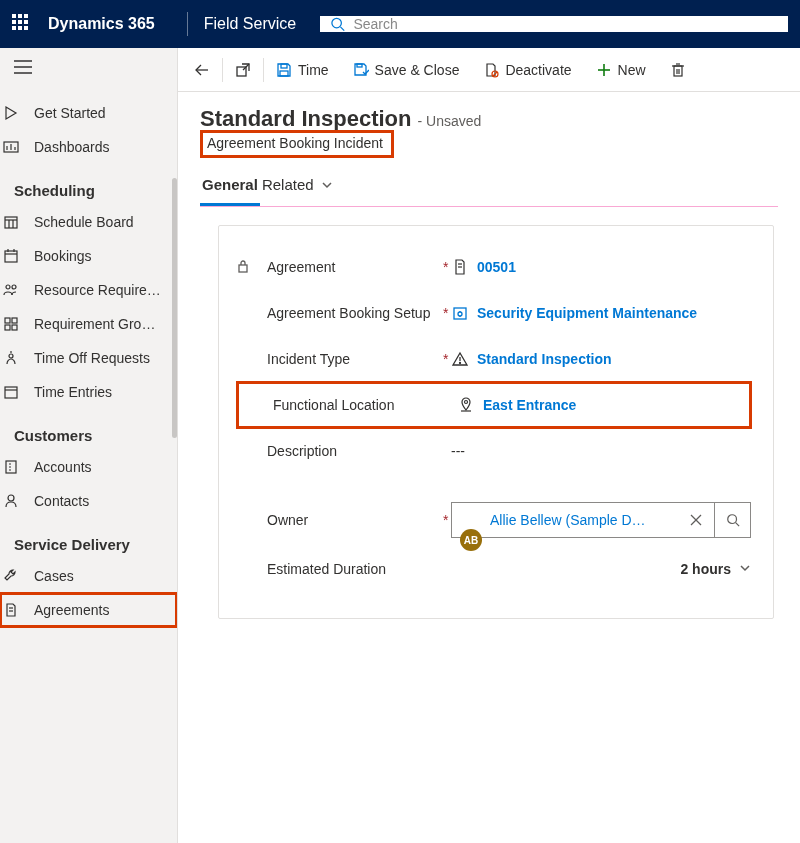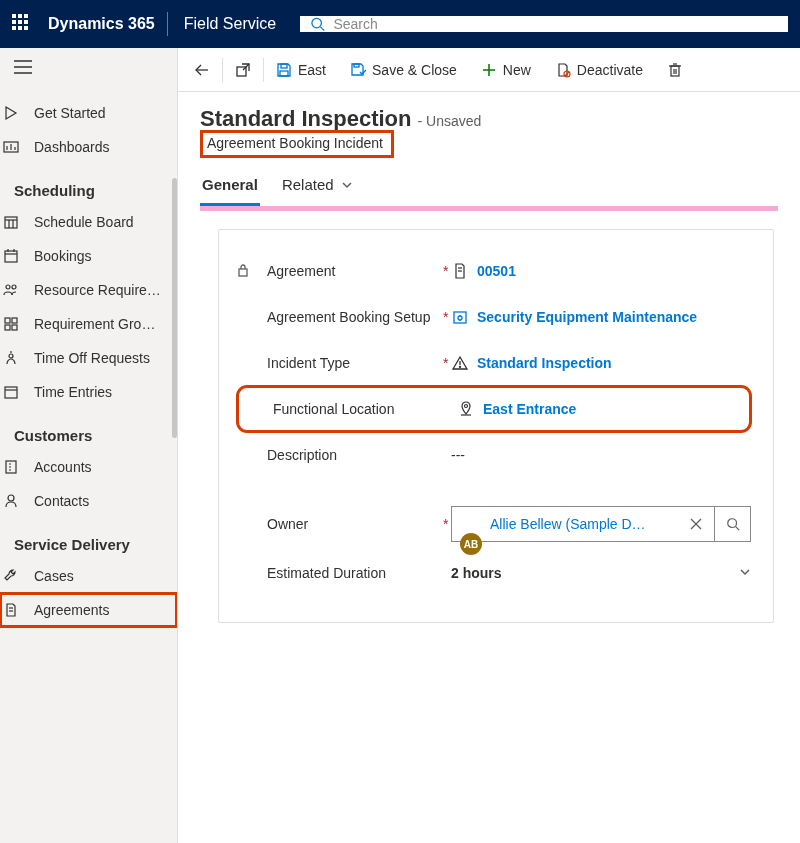--- a/index.html
+++ b/index.html
@@ -2,21 +2,21 @@
 <html><head>
 <meta charset="utf-8">
 <style>
   * { box-sizing: border-box; margin: 0; padding: 0; }
   body { font-family: "Segoe UI", -apple-system, sans-serif; font-size: 14px; color: #323130; width: 800px; height: 843px; overflow: hidden; background: #fff; }
 
   
   .topbar { height: 48px; background: #002050; color: #fff; display: flex; align-items: center; padding: 0 12px; }
   .waffle { width: 20px; height: 20px; display: grid; grid-template-columns: repeat(3,4px); grid-template-rows: repeat(3,4px); gap: 2px; margin-right: 16px; }
   .waffle span { background: #fff; width:4px; height:4px; }
-  .brand { font-size: 16px; font-weight: 600; margin-right: 12px; }
+  .brand { font-size: 16px; font-weight: 600; margin-right: 32px; }
   .divider-v { width:1px; height: 24px; background: rgba(255,255,255,.4); margin-right: 16px; }
   .app-name { font-size: 16px; }
   .searchbox { margin-left: 24px; flex: 1; background:#fff; height: 16px; display:flex; align-items:center; padding:0 10px; color:#666; }
   .searchbox svg { margin-right: 8px; }
   .search-input { border:none; outline:none; width:100%; font-size:14px; color:#323130; }
   .search-input::placeholder { color:#888; }
 
   .body { display:flex; height: calc(843px - 48px); }
 
   
@@ -38,48 +38,48 @@
   .cmd-sep { width:1px; height:24px; background:#e1dfdd; }
   .cmd svg { flex-shrink:0; }
 
   .page { padding: 14px 22px 0 22px; }
   .title-row { display:flex; align-items:baseline; gap:6px; }
   .title { font-size:22px; font-weight:700; }
   .unsaved { color:#605e5c; font-size:14px; }
   .subtitle-wrap { display:inline-block; border:3px solid #d83b01; padding:2px 8px 4px 4px; margin-top:-2px; }
   .subtitle { font-size:14px; color:#323130; }
 
-  .tabs { display:flex; gap:20px; margin-top:12px; border-bottom:5px solid #f9a8d4; }
+  .tabs { display:flex; margin-top:12px; border-bottom:1px solid #f9a8d4; }
   .tab { padding:6px 2px 10px; font-size:15px; cursor:pointer; color:#323130; border-bottom:3px solid transparent; }
   .tab.active { font-weight:600; border-bottom-color:#0078d4; }
   .tab .chev { margin-left:4px; }
 
   .form-card { margin:18px 4px 0 18px; border:1px solid #e1dfdd; border-radius:2px; padding:18px 22px 26px 18px; }
   .form-row { display:flex; align-items:center; min-height:46px; padding:8px 0; }
   .form-label-wrap { width:200px; display:flex; align-items:flex-start; gap:8px; }
   .lock { width:16px; color:#605e5c; visibility:hidden; }
   .form-row.locked .lock { visibility:visible; }
   .form-label { font-size:14px; color:#323130;margin-left:6px; }
   .req { color:#a4262c; margin-left:6px; font-size:14px; width:8px; }
   .form-val { flex:1; display:flex; align-items:center; gap:8px; }
   .link-val { color:#0078d4; font-size:14px; cursor:pointer; font-weight:600; }
   .plain-val { color:#323130; font-size:14px; font-weight:600; }
   .val-icon { width:18px; display:flex; justify-content:center; color:#605e5c; }
   .val-icon.blue { color:#0078d4; }
 
-  .row-highlight { outline:3px solid #d83b01; outline-offset:-2px; padding-left:6px; padding-right:6px;border-radius:10px; }
+  .row-highlight { outline:3px solid #d83b01; outline-offset:-2px; padding-left:6px; padding-right:6px; }
 
   .owner-pill { border:1px solid #8a8886; display:flex; align-items:center; height:36px; width:300px; }
   .owner-left { flex:1; display:flex; align-items:center; gap:8px; padding:0 8px; overflow:hidden; }
   .avatar { width:22px; height:22px; border-radius:50%; background:#986f0b; color:#fff; display:flex; align-items:center; justify-content:center; font-size:10px; font-weight:600;margin-top:40px; }
   .owner-name { color:#0078d4; font-size:14px; white-space:nowrap; overflow:hidden; text-overflow:ellipsis; }
   .owner-btn { width:36px; height:100%; display:flex; align-items:center; justify-content:center; cursor:pointer; color:#605e5c; }
   .owner-search { border-left:1px solid #8a8886; }
 
-  .dur-row .form-val { justify-content:space-between; }
+  .dur-row .form-val { justify-content:flex-end; }
   .chev-down { color:#605e5c; cursor:pointer; }
 </style>
 </head>
 <body>
 
 <div class="topbar">
   <div class="waffle">
     <span></span>
       <span></span>
       <span></span>
@@ -261,44 +261,44 @@
             <line x1="14" y1="2" x2="8" y2="8"></line>
           </svg>
       </div>
       <div class="cmd-sep"></div>
       <div class="cmd">
         <svg width="16" height="16" viewBox="0 0 16 16" fill="none" stroke="#0078d4" stroke-width="1.3">
             <path d="M2 2h10l2 2v10H2z"></path>
             <rect x="5" y="2" width="6" height="4"></rect>
             <rect x="4" y="9" width="8" height="5"></rect>
           </svg>
-        <span>East</span>
+        <span>Time</span>
       </div>
       <div class="cmd">
         <svg width="16" height="16" viewBox="0 0 16 16" fill="none" stroke="#0078d4" stroke-width="1.3">
             <path d="M2 2h9l2 2v9H2z"></path>
             <rect x="4" y="2" width="5" height="3"></rect>
             <polyline points="10,10 12,12 16,8"></polyline>
           </svg>
         <span>Save &amp; Close</span>
       </div>
       <div class="cmd">
-        <svg width="16" height="16" viewBox="0 0 16 16" fill="none" stroke="#107c10" stroke-width="1.6">
-            <line x1="8" y1="2" x2="8" y2="14"></line>
-            <line x1="2" y1="8" x2="14" y2="8"></line>
-          </svg>
-        <span>New</span>
-      </div>
-      <div class="cmd">
         <svg width="16" height="16" viewBox="0 0 16 16" fill="none" stroke="#323130" stroke-width="1.2">
             <path d="M4 2h6l2 2v10H4z"></path>
             <circle cx="12" cy="12" r="3" stroke="#d83b01"></circle>
             <line x1="10" y1="14" x2="14" y2="10" stroke="#d83b01"></line>
           </svg>
         <span>Deactivate</span>
+      </div>
+      <div class="cmd">
+        <svg width="16" height="16" viewBox="0 0 16 16" fill="none" stroke="#107c10" stroke-width="1.6">
+            <line x1="8" y1="2" x2="8" y2="14"></line>
+            <line x1="2" y1="8" x2="14" y2="8"></line>
+          </svg>
+        <span>New</span>
       </div>
       <div class="cmd">
         <svg width="16" height="16" viewBox="0 0 16 16" fill="none" stroke="#323130" stroke-width="1.2">
             <rect x="4" y="4" width="8" height="10"></rect>
             <line x1="2" y1="4" x2="14" y2="4"></line>
             <line x1="6" y1="2" x2="10" y2="2"></line>
             <line x1="7" y1="7" x2="7" y2="12"></line>
             <line x1="9" y1="7" x2="9" y2="12"></line>
           </svg>
       </div>

